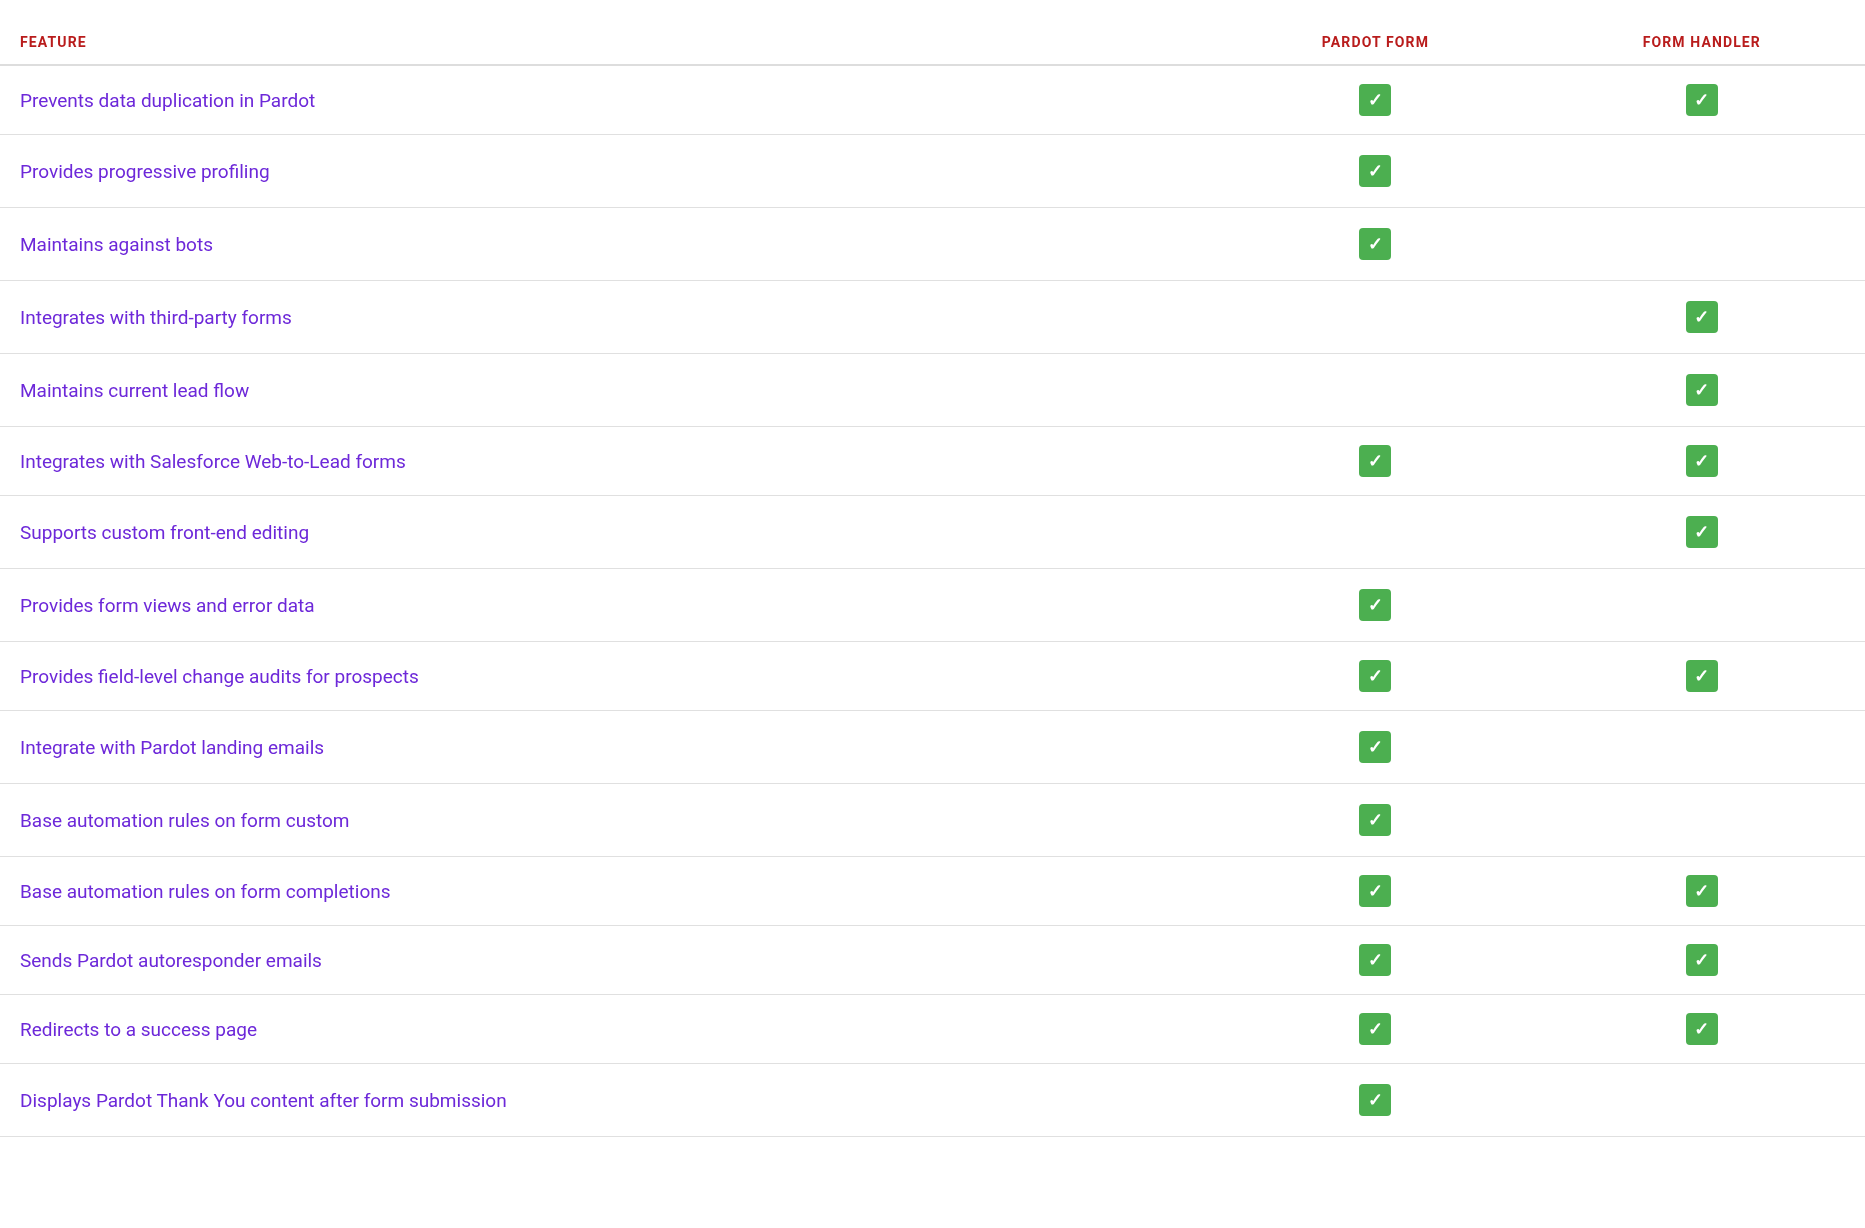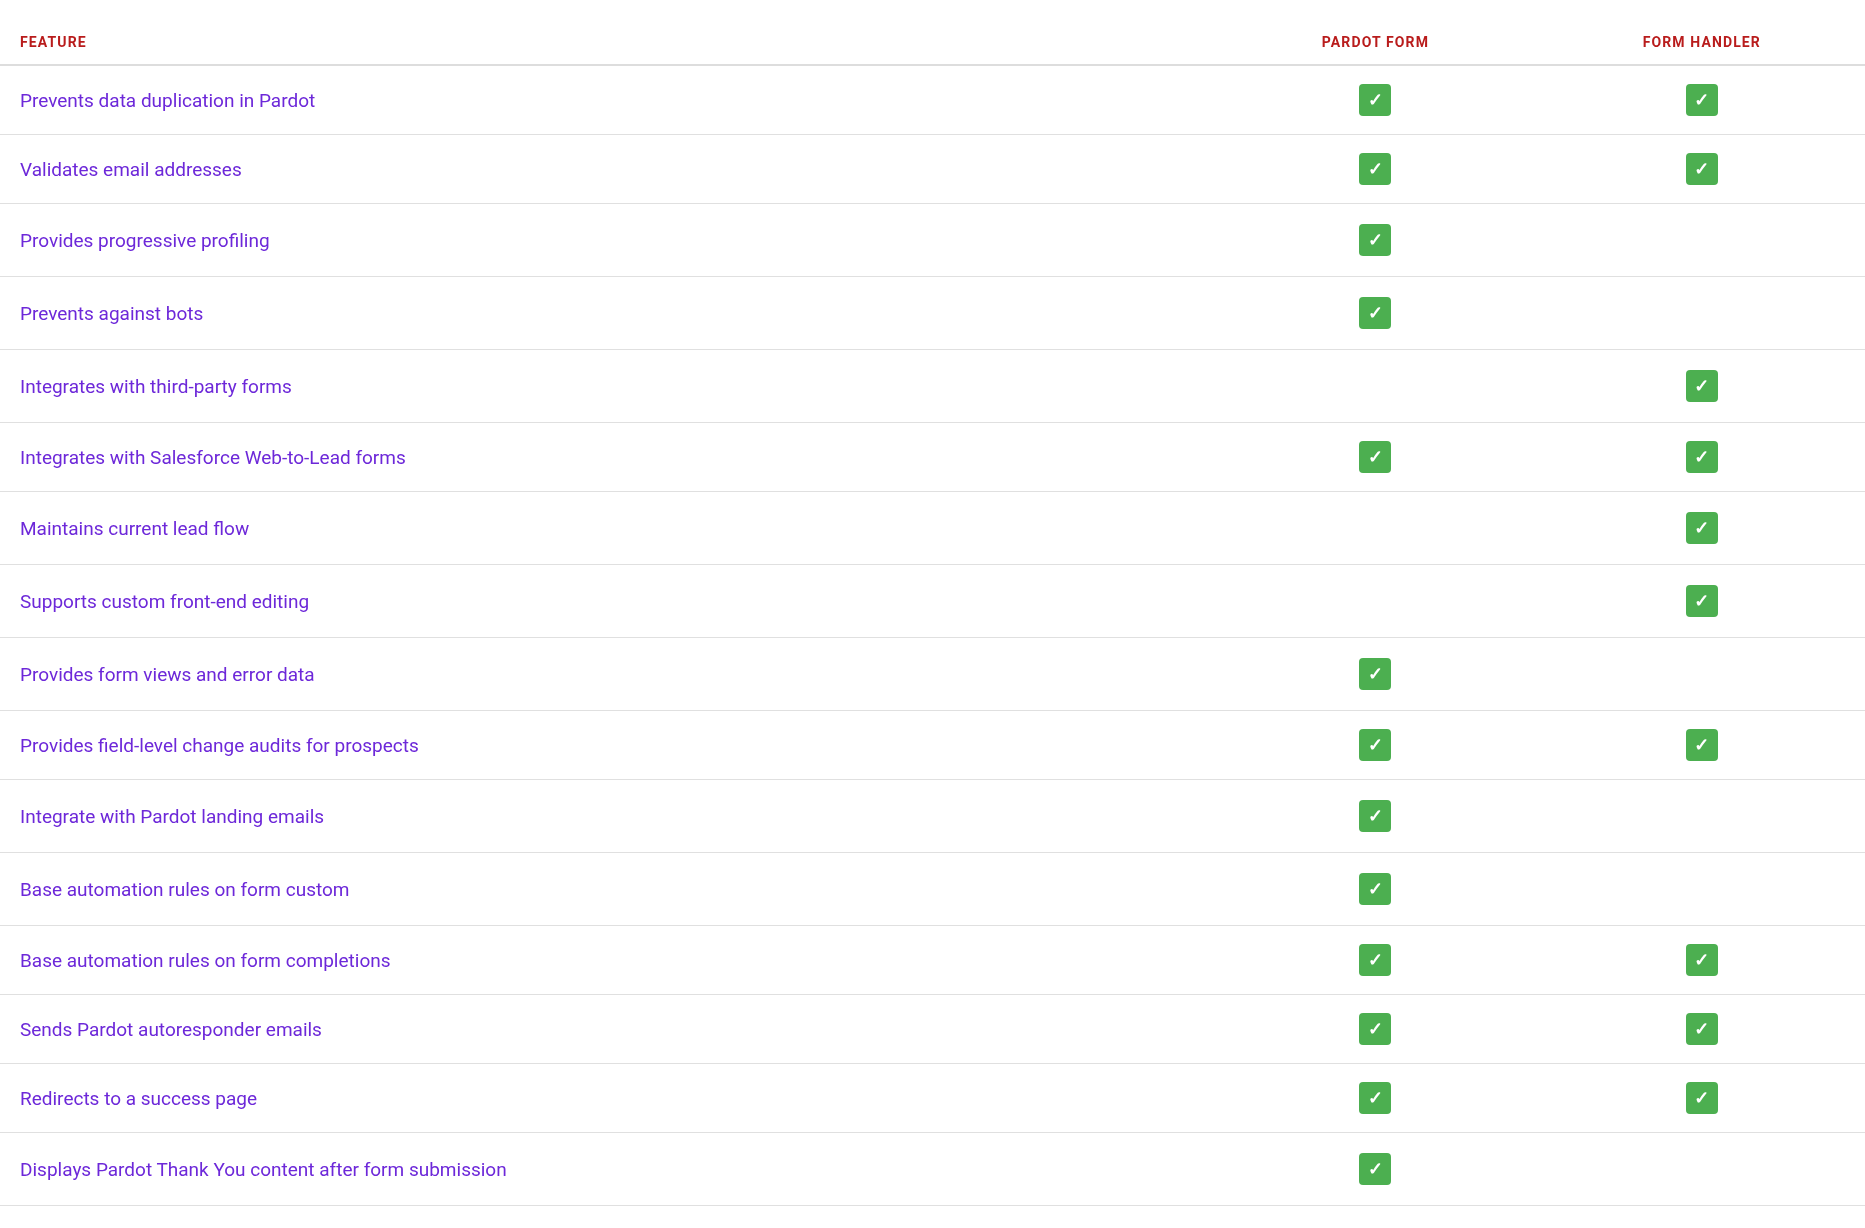--- a/index.html
+++ b/index.html
@@ -107,47 +107,42 @@
         <th class="col-handler">FORM HANDLER</th>
       </tr>
     </thead>
     <tbody id="table-body">
     <tr>
           <td class="col-feature">Prevents data duplication in Pardot</td>
           <td class="col-pardot"><span class="check-box"></span></td>
           <td class="col-handler"><span class="check-box"></span></td>
         </tr>
         <tr>
-          <td class="col-feature">Validates email addresses</td>
-          <td class="col-pardot"><span class="check-box"></span></td>
-          <td class="col-handler"><span class="check-box"></span></td>
-        </tr>
-        <tr>
           <td class="col-feature">Provides progressive profiling</td>
           <td class="col-pardot"><span class="check-box"></span></td>
           <td class="col-handler"><span class="empty-cell"></span></td>
         </tr>
         <tr>
-          <td class="col-feature">Prevents against bots</td>
+          <td class="col-feature">Maintains against bots</td>
           <td class="col-pardot"><span class="check-box"></span></td>
           <td class="col-handler"><span class="empty-cell"></span></td>
         </tr>
         <tr>
           <td class="col-feature">Integrates with third-party forms</td>
           <td class="col-pardot"><span class="empty-cell"></span></td>
           <td class="col-handler"><span class="check-box"></span></td>
         </tr>
         <tr>
-          <td class="col-feature">Integrates with Salesforce Web-to-Lead forms</td>
-          <td class="col-pardot"><span class="check-box"></span></td>
+          <td class="col-feature">Maintains current lead flow</td>
+          <td class="col-pardot"><span class="empty-cell"></span></td>
           <td class="col-handler"><span class="check-box"></span></td>
         </tr>
         <tr>
-          <td class="col-feature">Maintains current lead flow</td>
-          <td class="col-pardot"><span class="empty-cell"></span></td>
+          <td class="col-feature">Integrates with Salesforce Web-to-Lead forms</td>
+          <td class="col-pardot"><span class="check-box"></span></td>
           <td class="col-handler"><span class="check-box"></span></td>
         </tr>
         <tr>
           <td class="col-feature">Supports custom front-end editing</td>
           <td class="col-pardot"><span class="empty-cell"></span></td>
           <td class="col-handler"><span class="check-box"></span></td>
         </tr>
         <tr>
           <td class="col-feature">Provides form views and error data</td>
           <td class="col-pardot"><span class="check-box"></span></td>

